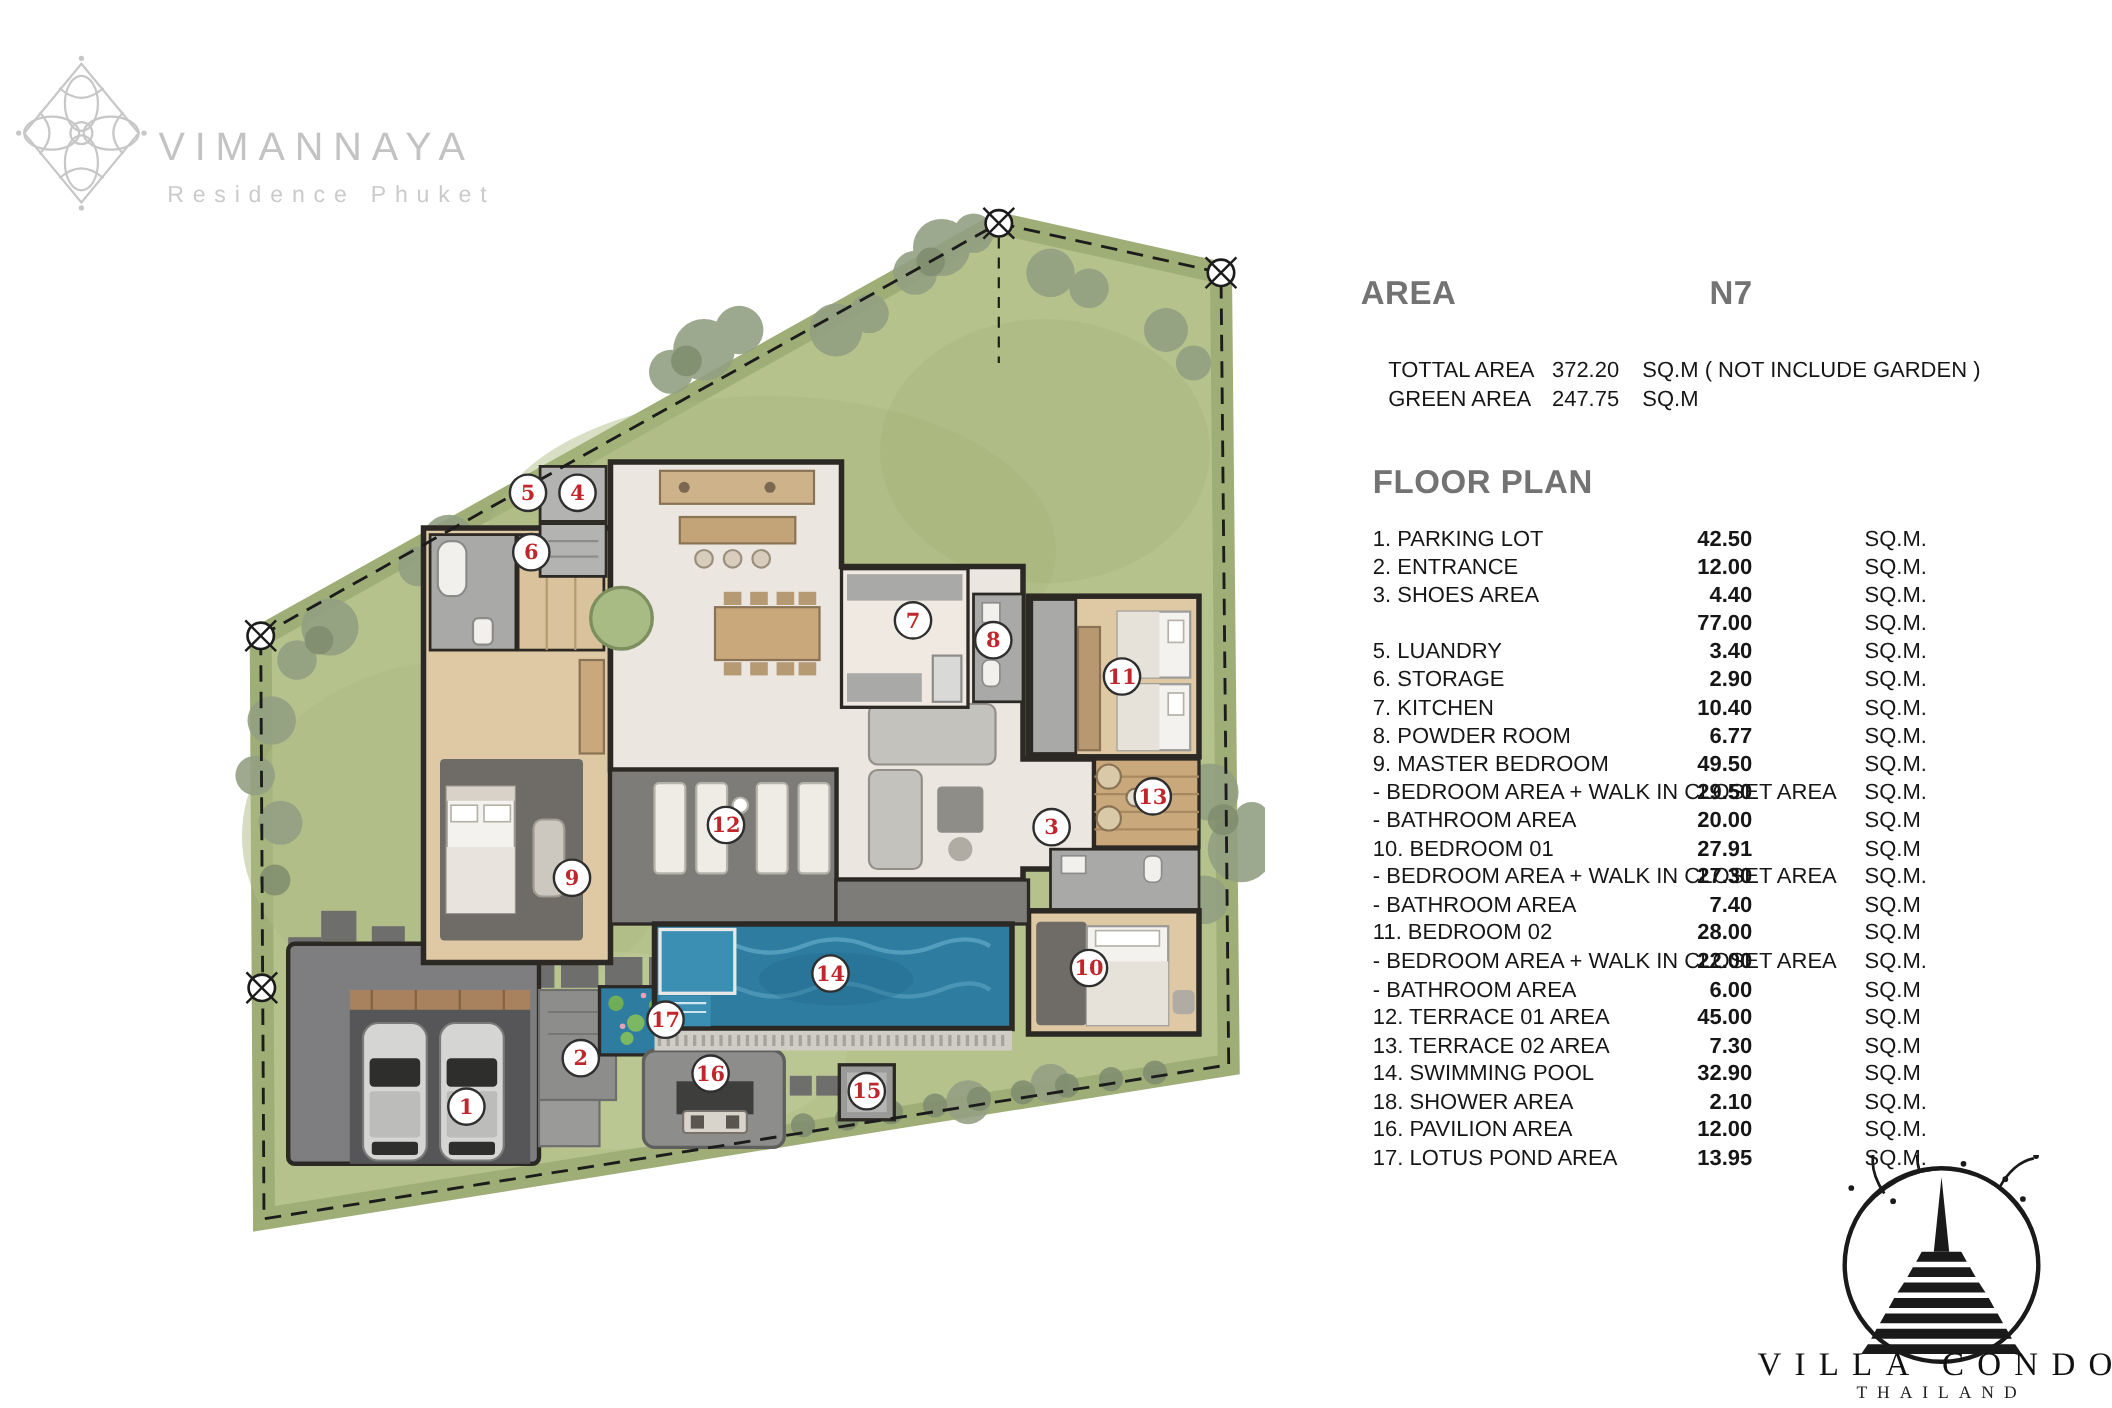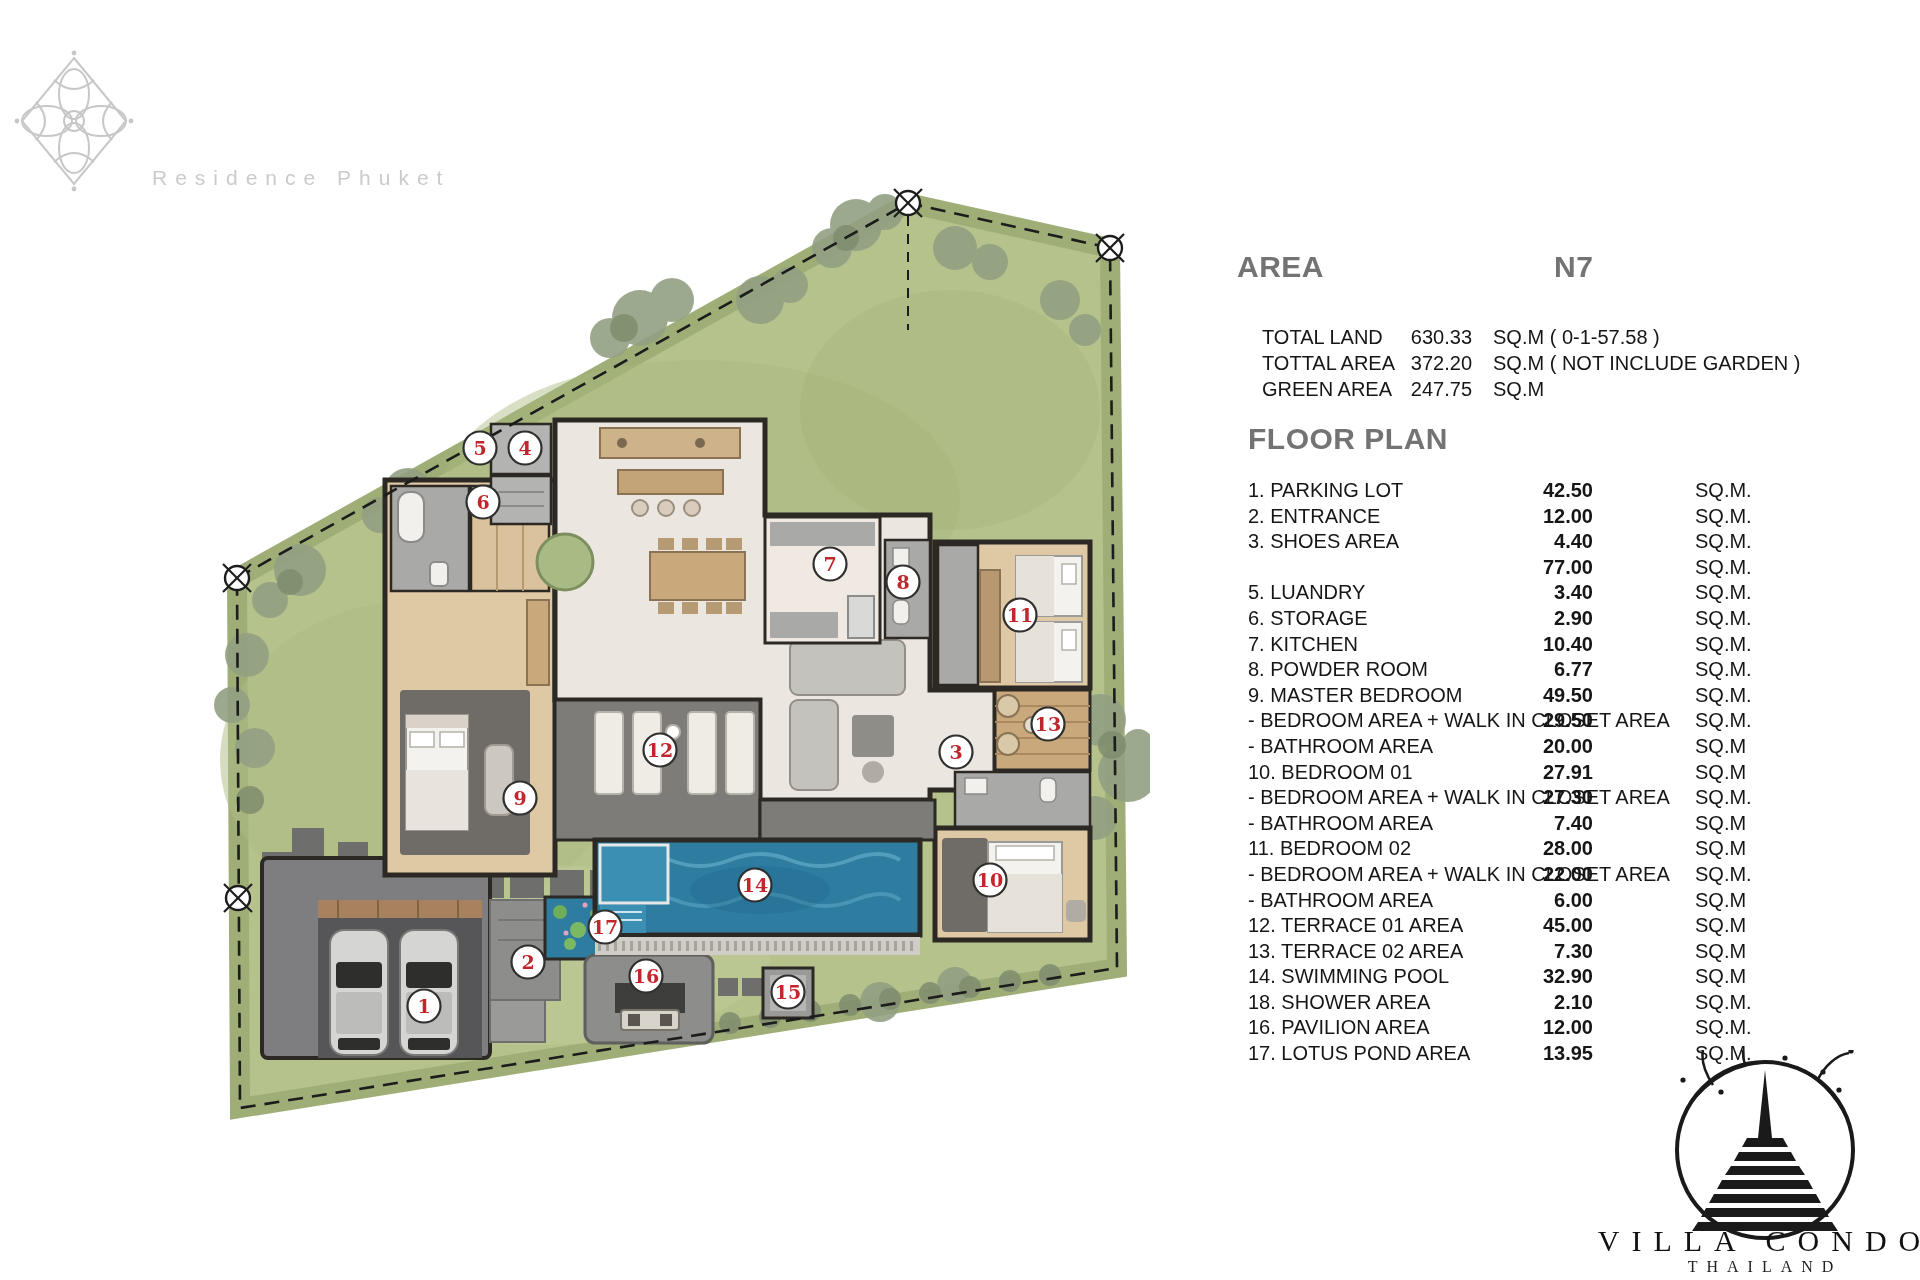--- a/index.html
+++ b/index.html
@@ -51,20 +51,21 @@
         <circle cx="60" cy="71" r="10"></circle>
         <path d="M40,30 Q60,48 80,30 M40,112 Q60,94 80,112 M22,52 Q40,71 22,90 M98,52 Q80,71 98,90"></path>
       </g>
       <g fill="#c7c7c7">
         <circle cx="60" cy="3" r="2.4"></circle>
           <circle cx="60" cy="139" r="2.4"></circle>
         <circle cx="3" cy="71" r="2.4"></circle>
           <circle cx="117" cy="71" r="2.4"></circle>
       </g>
     </svg>
+    <div class="brand-name">VIMANNAYA</div>
     <div class="brand-sub">Residence Phuket</div>
   </div>
 
   <svg id="plan-svg" width="1000" height="950" viewBox="150 180 1000 950">
 
     <polygon points="237,578 908,203 1110,248 1117,968 240,1108" fill="#b6c28c"></polygon>
     <polygon points="237,578 908,203 1110,248 1117,968 240,1108" fill="none" stroke="#9fae76" stroke-width="20"></polygon>
     <ellipse cx="700" cy="500" rx="260" ry="140" fill="#a8b77e" opacity=".45"></ellipse>
     <ellipse cx="420" cy="760" rx="200" ry="160" fill="#aeba84" opacity=".5"></ellipse>
     <ellipse cx="950" cy="410" rx="150" ry="120" fill="#a4b37a" opacity=".4"></ellipse>
@@ -414,25 +415,20 @@
           <circle cx="605" cy="927" r="16.5" fill="#ffffff" stroke="#2f2f2f" stroke-width="2.2"></circle>
           <text x="605" y="933.5" text-anchor="middle">17</text>
         </g>
       </g>
   </svg>
 
   <div class="panel-title" id="area-title">AREA</div>
   <div class="panel-title" id="area-code">N7</div>
   <div class="minitable" id="area-table">
       <div class="trow">
-        <span class="lab">TOTAL LAND</span>
-        <span class="val">630.33</span>
-        <span class="unit">SQ.M ( 0-1-57.58 )</span>
-      </div>
-      <div class="trow">
         <span class="lab">TOTTAL AREA</span>
         <span class="val">372.20</span>
         <span class="unit">SQ.M ( NOT INCLUDE GARDEN )</span>
       </div>
       <div class="trow">
         <span class="lab">GREEN AREA</span>
         <span class="val">247.75</span>
         <span class="unit">SQ.M</span>
       </div>
     </div>

